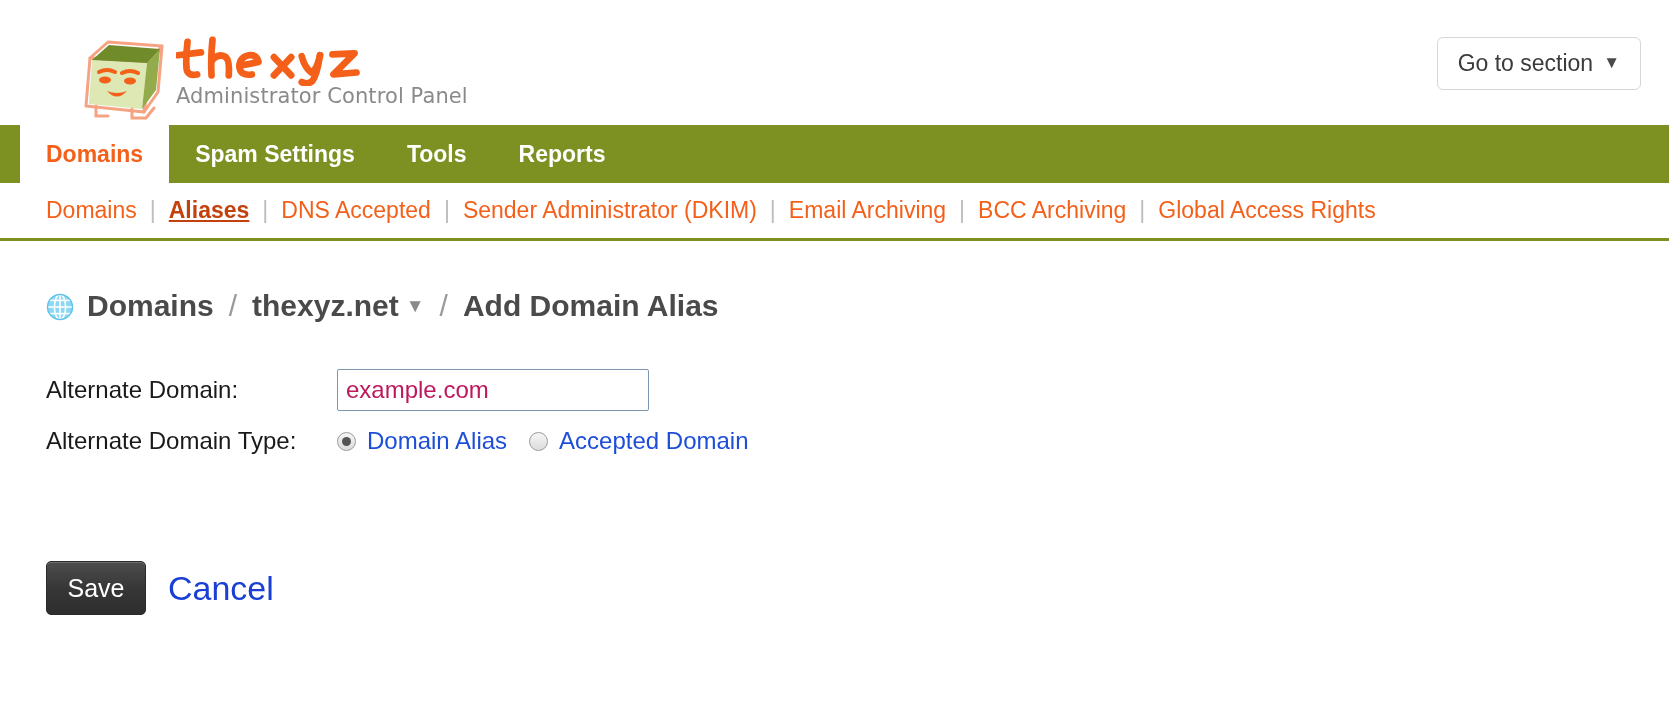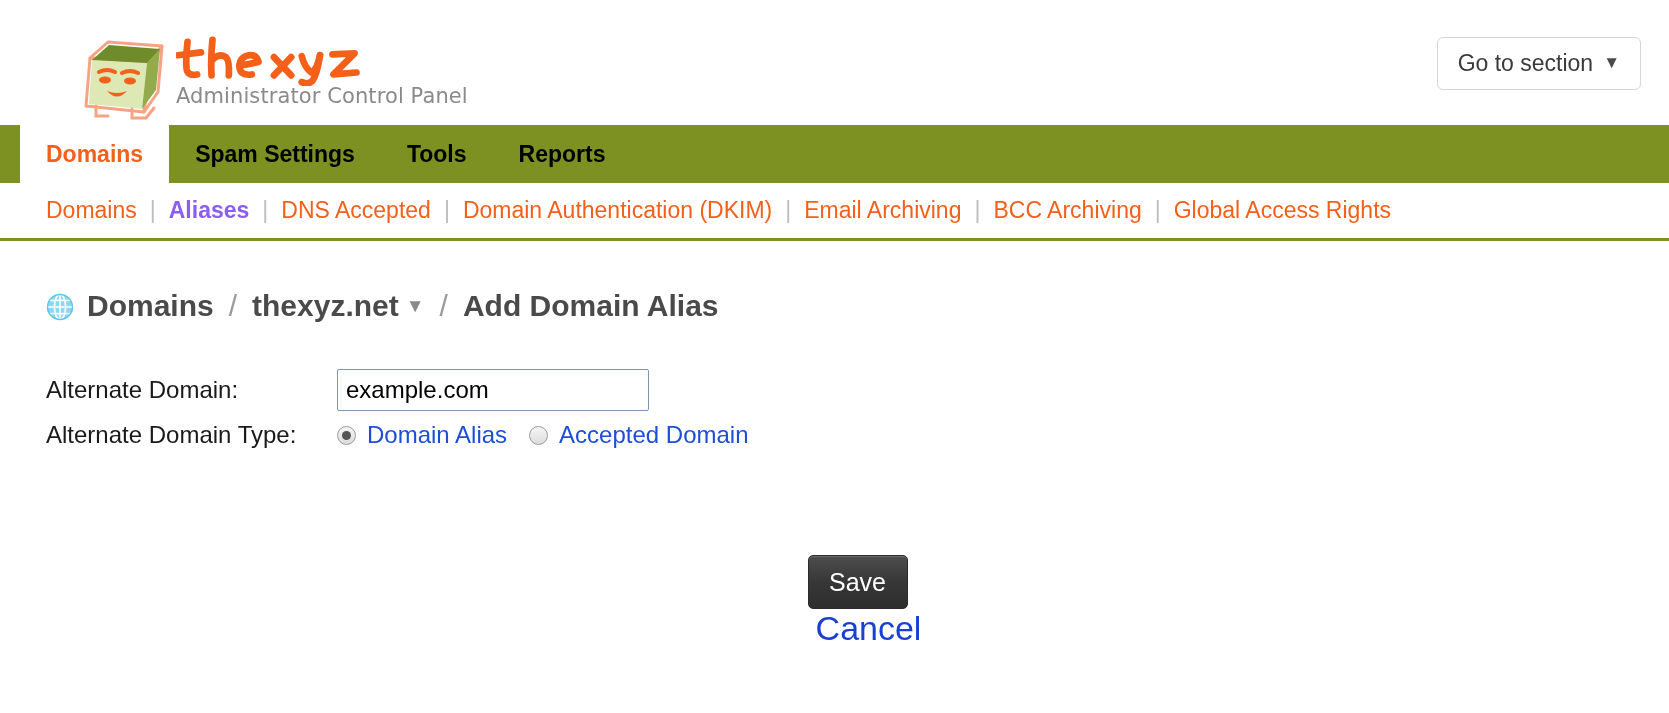--- a/index.html
+++ b/index.html
@@ -82,21 +82,21 @@
     display: flex;
     align-items: stretch;
     padding-left: 20px;
   }
   .nav-tab {
     display: flex;
     align-items: center;
     padding: 0 26px;
     font-size: 23px;
     font-weight: bold;
-    color: #000000;
+    color: #ffffff;
     cursor: pointer;
     white-space: nowrap;
   }
   .nav-tab.active {
     background: #ffffff;
     color: #f4601a;
   }
 
   
   .subnav {
@@ -108,23 +108,24 @@
     padding-left: 46px;
     font-size: 23px;
     white-space: nowrap;
   }
   .subnav a {
     color: #f4601a;
     text-decoration: none;
     cursor: pointer;
   }
   .subnav a.current {
-    color: #8b5cf6;
+    color: #c2410c;
     font-weight: bold;
     cursor: default;
+    text-decoration: underline;
   }
   .subnav .sep {
     color: #bdbdbd;
     margin: 0 13px;
     font-weight: normal;
   }
 
   
   .content {
     padding: 48px 0 0 46px;
@@ -161,34 +162,34 @@
   
   .form {
     margin-top: 46px;
   }
   .form-row {
     display: flex;
     align-items: center;
     min-height: 40px;
     gap: 29px;
   }
-  .form-row + .form-row { margin-top: 4px; }
+  .form-row + .form-row { margin-top: 10px; }
   .form-label {
     font-size: 24px;
     color: #1a1a1a;
     width: 262px;
     flex: 0 0 auto;
   }
   .text-input {
     width: 312px;
     height: 42px;
     padding: 2px 8px;
     font-family: "Liberation Sans", sans-serif;
     font-size: 24px;
-    color: #000000;
+    color: #be185d;
     border: 1px solid #7c97b2;
     border-radius: 2px;
     background: #ffffff;
     outline: none;
   }
   .radio-group {
     display: flex;
     align-items: center;
   }
   .radio-item {
@@ -219,21 +220,20 @@
     color: #1d4ed8;
     margin-left: 11px;
     white-space: nowrap;
   }
 
   
   .actions {
     margin-top: 100px;
     display: flex;
     align-items: center;
-    flex-direction: column;
   }
   .btn-save {
     min-width: 100px;
     height: 54px;
     padding: 0 20px;
     border: 1px solid #2b2b2b;
     border-radius: 5px;
     background: linear-gradient(#4d4d4d, #363636 52%, #2e2e2e);
     color: #ffffff;
     font-family: "Liberation Sans", sans-serif;
@@ -325,21 +325,21 @@
   </div>
 </div>
 
 <div class="subnav">
   <a>Domains</a>
   <span class="sep">|</span>
   <a class="current">Aliases</a>
   <span class="sep">|</span>
   <a>DNS Accepted</a>
   <span class="sep">|</span>
-  <a>Domain Authentication (DKIM)</a>
+  <a>Sender Administrator (DKIM)</a>
   <span class="sep">|</span>
   <a>Email Archiving</a>
   <span class="sep">|</span>
   <a>BCC Archiving</a>
   <span class="sep">|</span>
   <a>Global Access Rights</a>
 </div>
 
 <div class="content">
 

